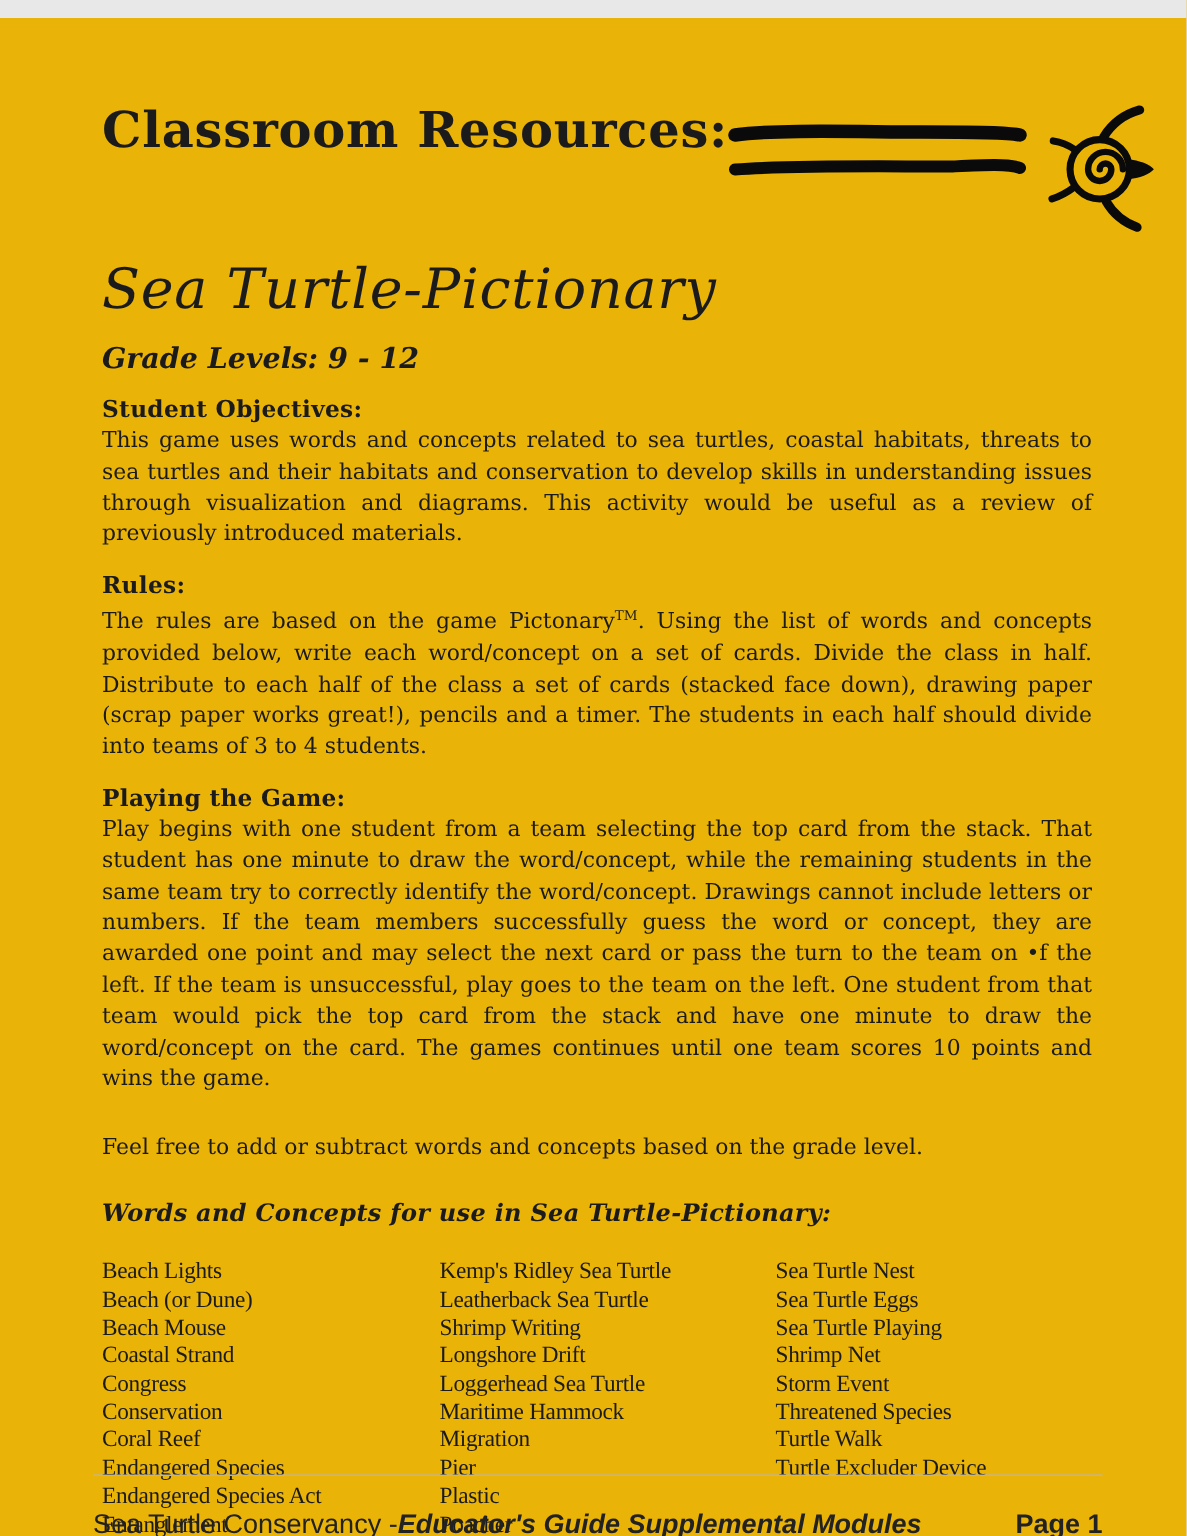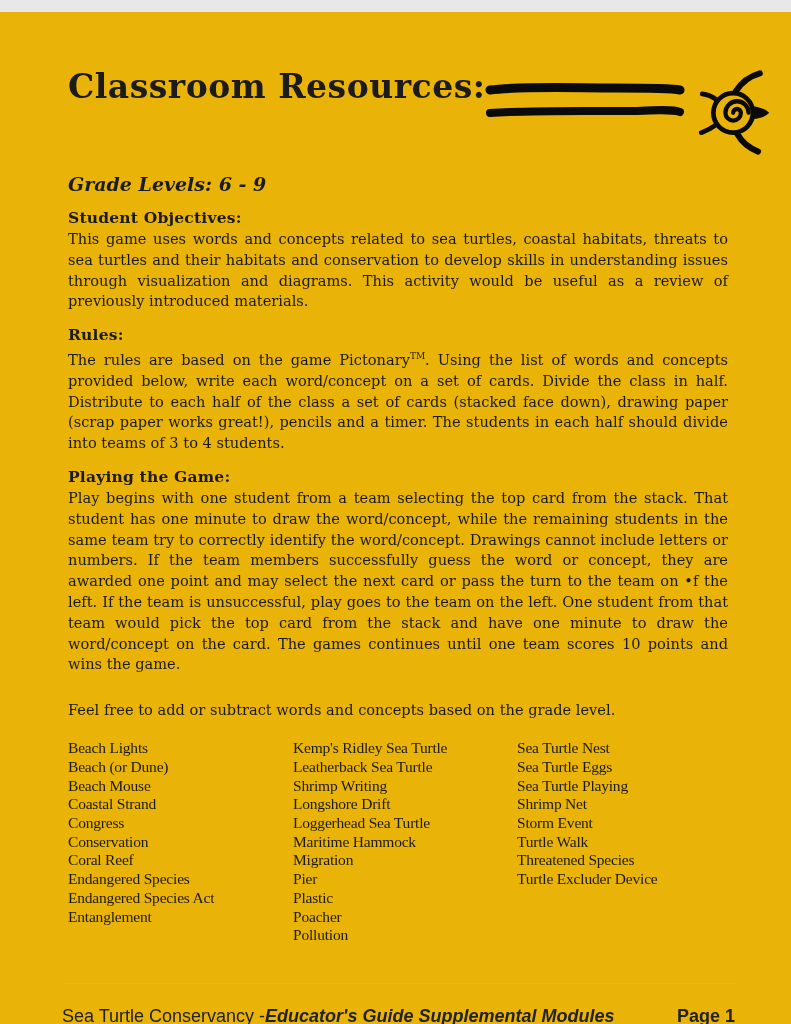--- a/index.html
+++ b/index.html
@@ -120,34 +120,36 @@
             <path d="M52,26 Q62,10 80,5" stroke-width="7"></path>
             <path d="M54,76 Q62,90 78,96" stroke-width="7"></path>
             <path d="M30,36 Q22,30 13,29" stroke-width="5.5"></path>
             <path d="M29,65 Q21,71 12,74" stroke-width="5.5"></path>
           </g>
           <path d="M70,43 Q86,45 91,51 Q86,57 70,59 Q75,51 70,43 Z" fill="#0a0a0a"></path>
         </svg>
       </div>
     </div>
 
+    <div class="subtitle">Sea Turtle-Pictionary</div>
 
-    <div class="grade">Grade Levels: 6 - 9</div>
+    <div class="grade">Grade Levels: 9 - 12</div>
 
     <div class="sec-head">Student Objectives:</div>
     <div class="para">This game uses words and concepts related to sea turtles, coastal habitats, threats to sea turtles and their habitats and conservation to develop skills in understanding issues through visualization and diagrams. This activity would be useful as a review of previously introduced materials.</div>
 
     <div class="sec-head">Rules:</div>
     <div class="para"><span>The rules are based on the game Pictonary</span><sup>TM</sup><span>. Using the list of words and concepts provided below, write each word/concept on a set of cards. Divide the class in half. Distribute to each half of the class a set of cards (stacked face down), drawing paper (scrap paper works great!), pencils and a timer. The students in each half should divide into teams of 3 to 4 students.</span></div>
 
     <div class="sec-head">Playing the Game:</div>
     <div class="para">Play begins with one student from a team selecting the top card from the stack. That student has one minute to draw the word/concept, while the remaining students in the same team try to correctly identify the word/concept. Drawings cannot include letters or numbers. If the team members successfully guess the word or concept, they are awarded one point and may select the next card or pass the turn to the team on •f the left. If the team is unsuccessful, play goes to the team on the left. One student from that team would pick the top card from the stack and have one minute to draw the word/concept on the card. The games continues until one team scores 10 points and wins the game.</div>
 
     <div class="note">Feel free to add or subtract words and concepts based on the grade level.</div>
 
+    <div class="words-head">Words and Concepts for use in Sea Turtle-Pictionary:</div>
 
     <div class="word-grid">
       <div class="word-col word-col-1">
 
       <div class="word-item">Beach Lights</div>
           <div class="word-item">Beach (or Dune)</div>
           <div class="word-item">Beach Mouse</div>
           <div class="word-item">Coastal Strand</div>
           <div class="word-item">Congress</div>
           <div class="word-item">Conservation</div>
@@ -170,22 +172,22 @@
           <div class="word-item">Poacher</div>
           <div class="word-item">Pollution</div>
         </div>
       <div class="word-col word-col-3">
 
       <div class="word-item">Sea Turtle Nest</div>
           <div class="word-item">Sea Turtle Eggs</div>
           <div class="word-item">Sea Turtle Playing</div>
           <div class="word-item">Shrimp Net</div>
           <div class="word-item">Storm Event</div>
+          <div class="word-item">Threatened Species</div>
           <div class="word-item">Turtle Walk</div>
-          <div class="word-item">Threatened Species</div>
           <div class="word-item">Turtle Excluder Device</div>
         </div>
     </div>
 
   </div>
 
   <div class="footer">
     <span>Sea Turtle Conservancy - </span>
     <span class="doc-name">Educator's Guide Supplemental Modules</span>
     <span class="page-num">Page 1</span>

